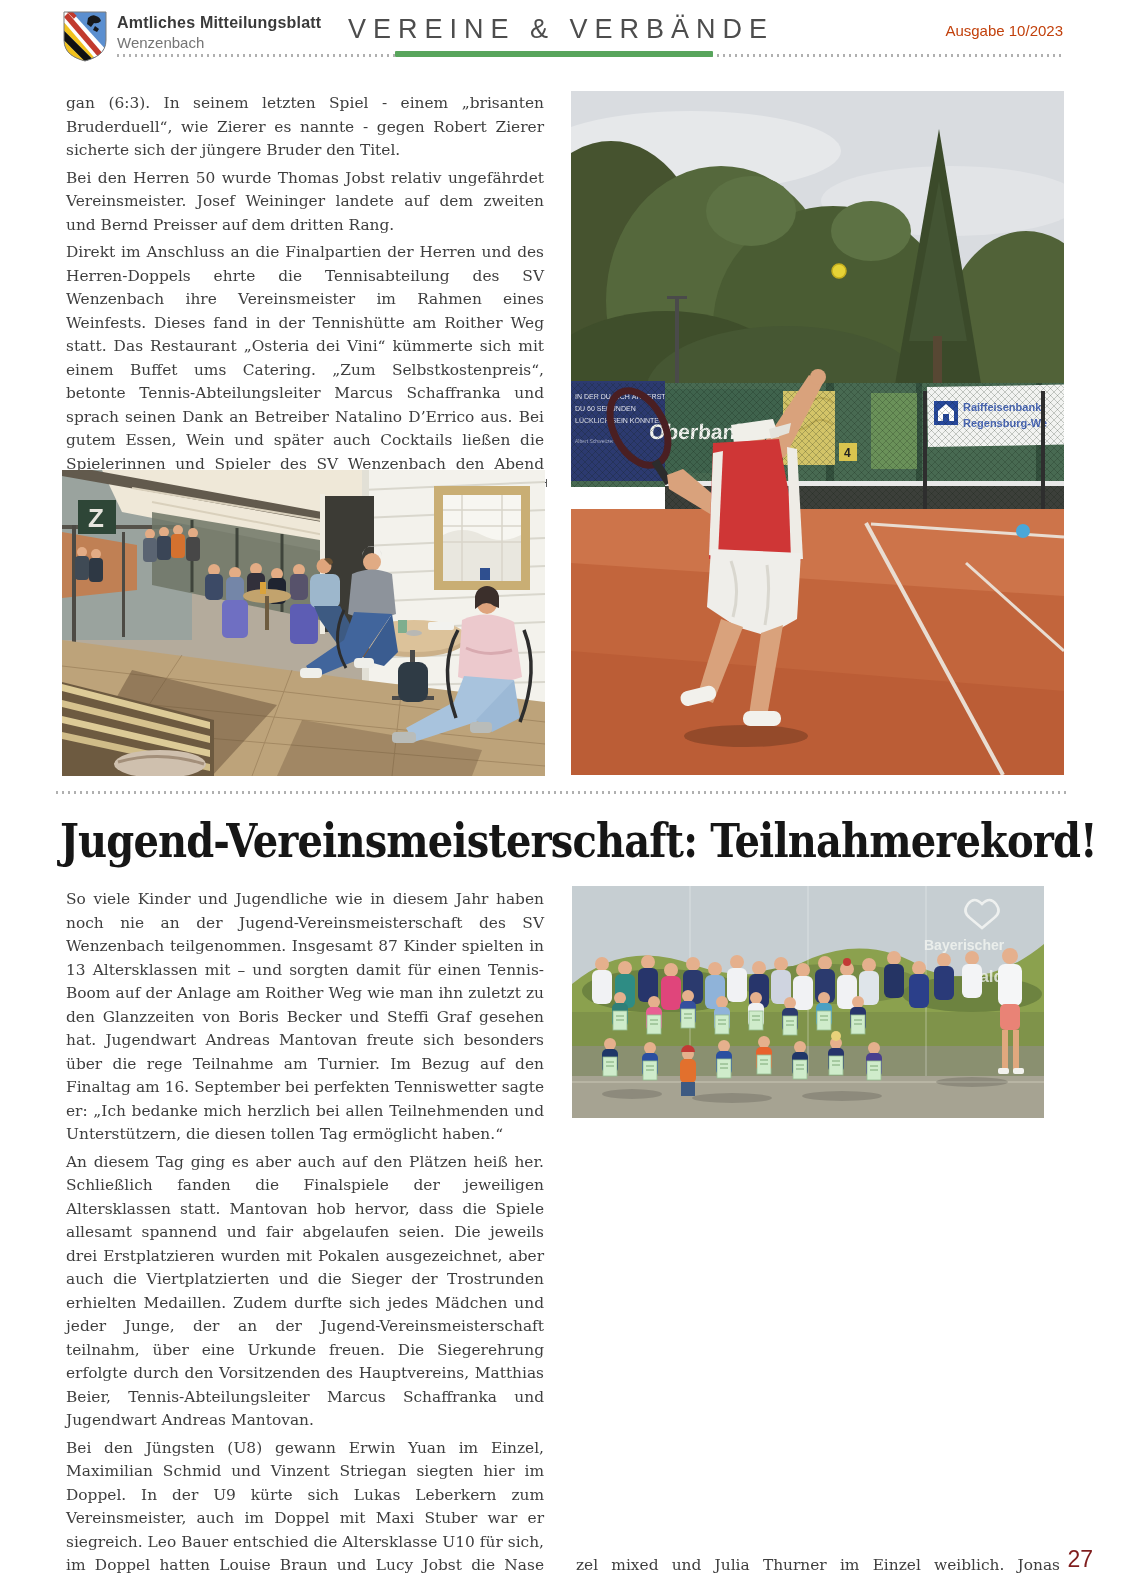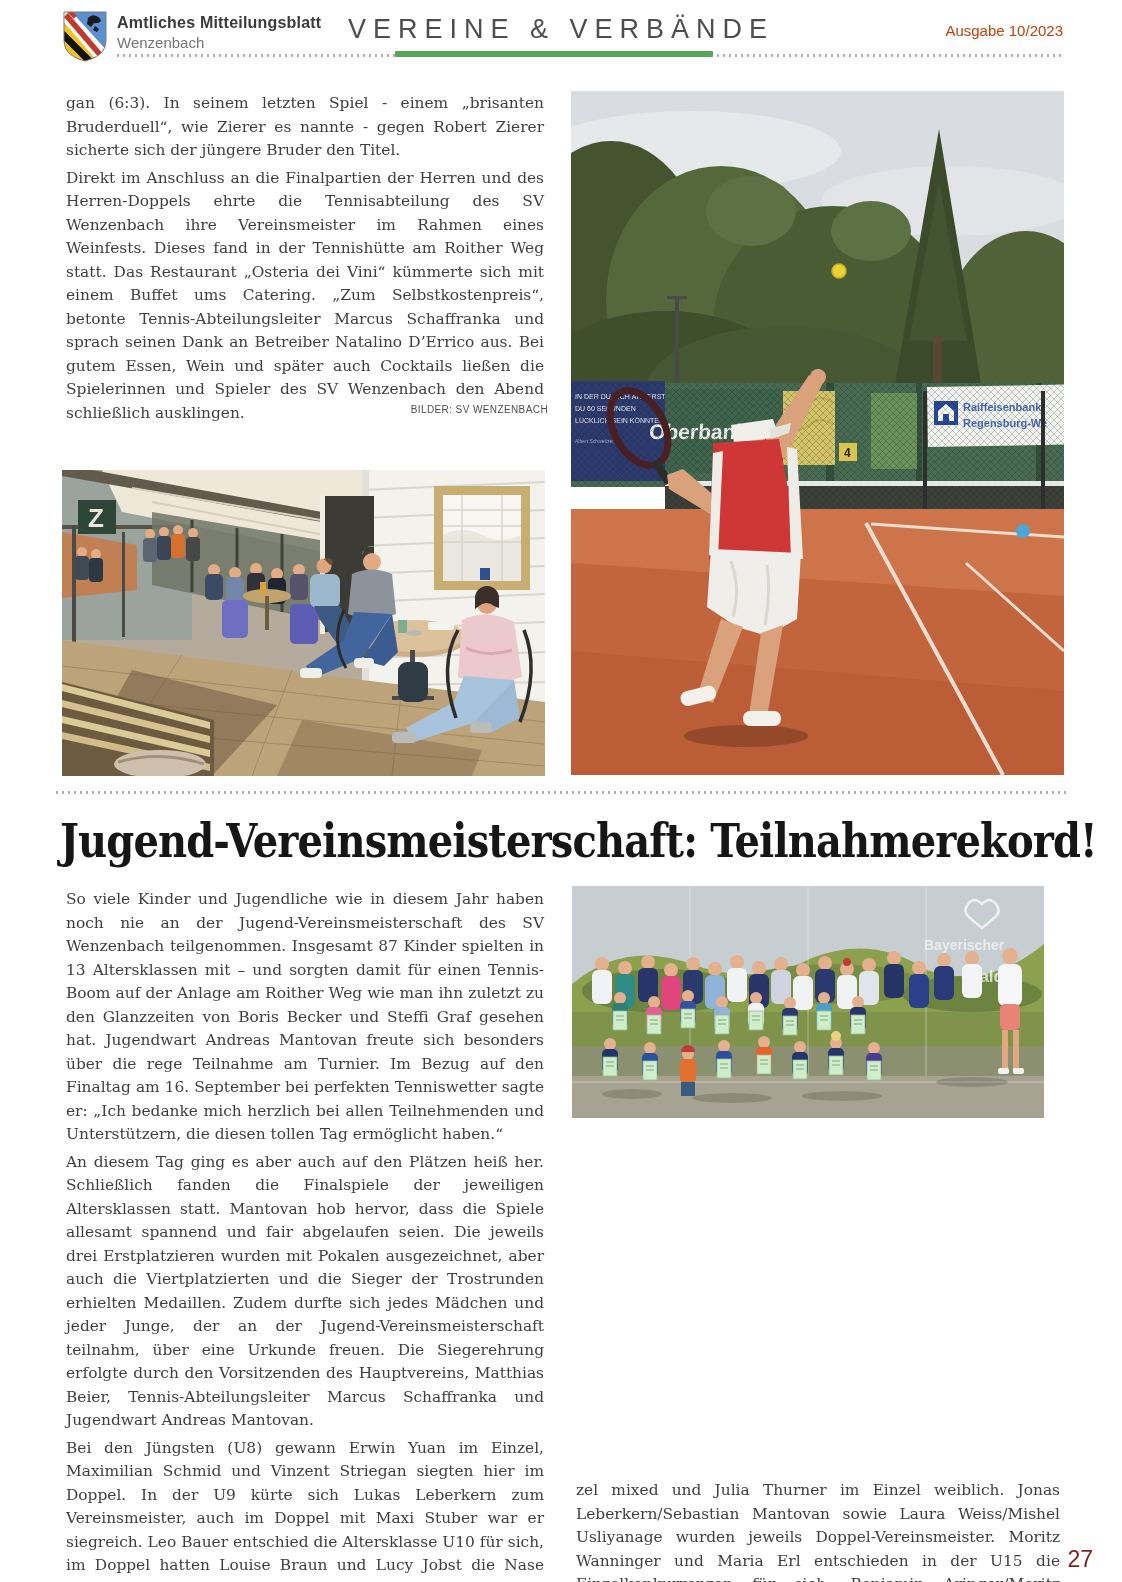--- a/index.html
+++ b/index.html
@@ -95,20 +95,21 @@
     <div class="pub-sub">Wenzenbach</div>
   </div>
 
   <div class="abs section-title">VEREINE &amp; VERBÄNDE</div>
   <div class="abs issue">Ausgabe 10/2023</div>
   <div class="abs dotted header-rule"></div>
   <div class="abs green-bar"></div>
 
   <div id="art1-left" class="abs col p-wrap">
     <p>gan (6:3). In seinem letzten Spiel - einem „brisanten Bruderduell“, wie Zierer es nannte - gegen Robert Zierer sicherte sich der jüngere Bruder den Titel.</p>
+    <p>Bei den Herren 50 wurde Thomas Jobst relativ ungefährdet Vereinsmeister. Josef Weininger landete auf dem zweiten und Bernd Preisser auf dem dritten Rang.</p>
     <p>Direkt im Anschluss an die Finalpartien der Herren und des Herren-Doppels ehrte die Tennisabteilung des SV Wenzenbach ihre Vereinsmeister im Rahmen eines Weinfests. Dieses fand in der Tennishütte am Roither Weg statt. Das Restaurant „Osteria dei Vini“ kümmerte sich mit einem Buffet ums Catering. „Zum Selbstkostenpreis“, betonte Tennis-Abteilungsleiter Marcus Schaffranka und sprach seinen Dank an Betreiber Natalino D’Errico aus. Bei gutem Essen, Wein und später auch Cocktails ließen die Spielerinnen und Spieler des SV Wenzenbach den Abend schließlich ausklingen.</p>
     <span class="credit">BILDER: SV WENZENBACH</span>
   </div>
 
   <svg id="terrace-photo" class="abs photo" width="483" height="306" viewBox="0 0 483 306">
     <defs>
       <g id="sit">
           <circle r="6" fill="#e3ac85"></circle>
           <rect x="-9" y="4" width="18" height="26" rx="5"></rect>
         </g>

